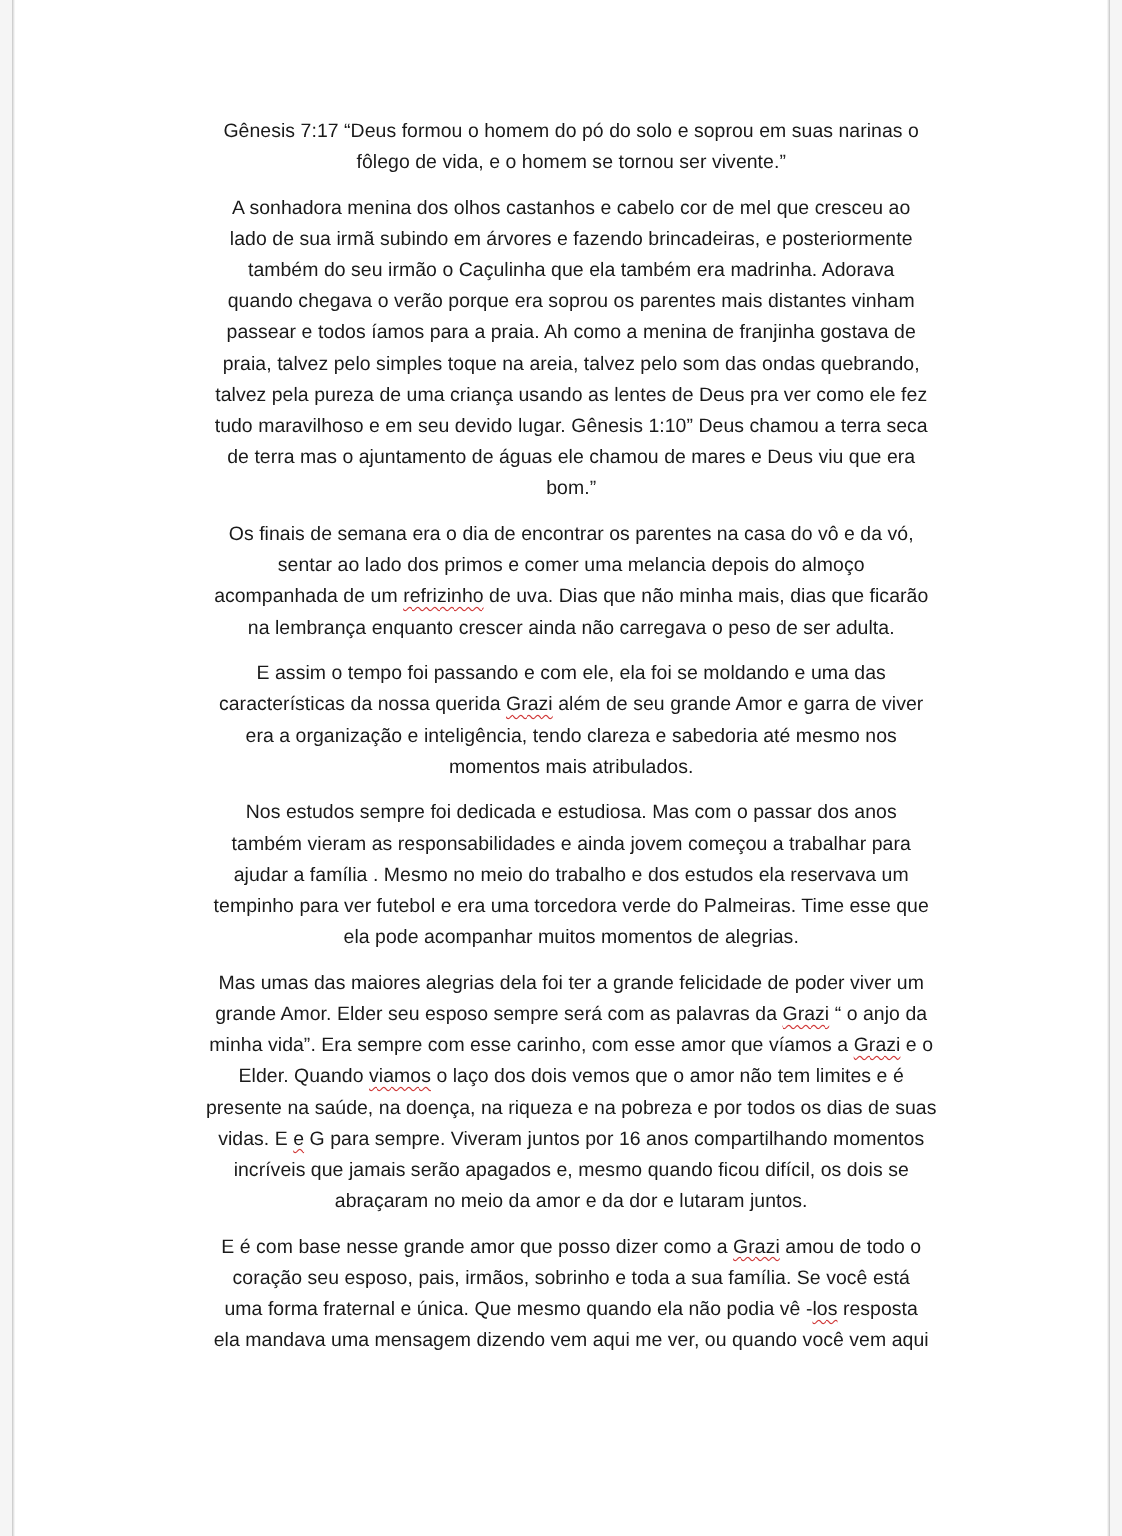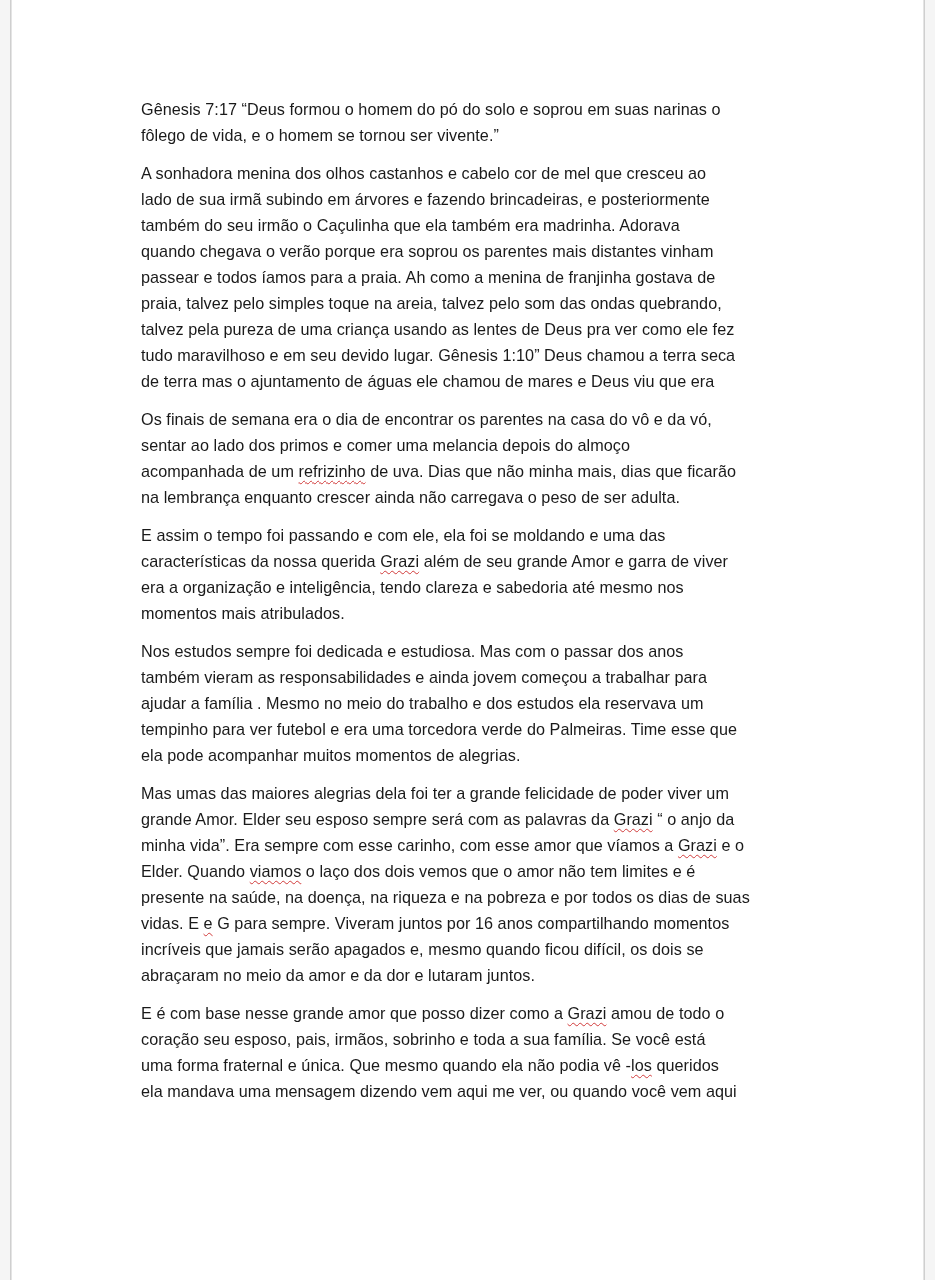--- a/index.html
+++ b/index.html
@@ -30,20 +30,21 @@
       left: 130px;
       top: 96px;
       width: 670px;
       color: #1a1a1a;
       font-size: 16.2px;
       line-height: 26px;
       letter-spacing: 0.05px;
     }
     .para {
       margin: 0 0 12px 0;
+      text-align: center;
     }
     .para .line {
       display: block;
       white-space: nowrap;
     }
     .spell {
       text-decoration: underline wavy #d13b3b;
       text-decoration-thickness: 1px;
       text-underline-offset: 3px;
     }
@@ -60,20 +61,21 @@
       <p class="para">
         <span class="line"><span>A sonhadora menina dos olhos castanhos e cabelo cor de mel que cresceu ao</span></span>
         <span class="line"><span>lado de sua irmã subindo em árvores e fazendo brincadeiras, e posteriormente</span></span>
         <span class="line"><span>também do seu irmão o Caçulinha que ela também era madrinha. Adorava</span></span>
         <span class="line"><span>quando chegava o verão porque era soprou os parentes mais distantes vinham</span></span>
         <span class="line"><span>passear e todos íamos para a praia. Ah como a menina de franjinha gostava de</span></span>
         <span class="line"><span>praia, talvez pelo simples toque na areia, talvez pelo som das ondas quebrando,</span></span>
         <span class="line"><span>talvez pela pureza de uma criança usando as lentes de Deus pra ver como ele fez</span></span>
         <span class="line"><span>tudo maravilhoso e em seu devido lugar. Gênesis 1:10” Deus chamou a terra seca</span></span>
         <span class="line"><span>de terra mas o ajuntamento de águas ele chamou de mares e Deus viu que era</span></span>
+        <span class="line"><span>bom.”</span></span>
       </p>
       <p class="para">
         <span class="line"><span>Os finais de semana era o dia de encontrar os parentes na casa do vô e da vó,</span></span>
         <span class="line"><span>sentar ao lado dos primos e comer uma melancia depois do almoço</span></span>
         <span class="line"><span>acompanhada de um </span><span class="spell">refrizinho</span><span> de uva. Dias que não minha mais, dias que ficarão</span></span>
         <span class="line"><span>na lembrança enquanto crescer ainda não carregava o peso de ser adulta.</span></span>
       </p>
       <p class="para">
         <span class="line"><span>E assim o tempo foi passando e com ele, ela foi se moldando e uma das</span></span>
         <span class="line"><span>características da nossa querida </span><span class="spell">Grazi</span><span> além de seu grande Amor e garra de viver</span></span>
@@ -93,17 +95,17 @@
         <span class="line"><span>minha vida”. Era sempre com esse carinho, com esse amor que víamos a </span><span class="spell">Grazi</span><span> e o</span></span>
         <span class="line"><span>Elder. Quando </span><span class="spell">viamos</span><span> o laço dos dois vemos que o amor não tem limites e é</span></span>
         <span class="line"><span>presente na saúde, na doença, na riqueza e na pobreza e por todos os dias de suas</span></span>
         <span class="line"><span>vidas. E </span><span class="spell">e</span><span> G para sempre. Viveram juntos por 16 anos compartilhando momentos</span></span>
         <span class="line"><span>incríveis que jamais serão apagados e, mesmo quando ficou difícil, os dois se</span></span>
         <span class="line"><span>abraçaram no meio da amor e da dor e lutaram juntos.</span></span>
       </p>
       <p class="para">
         <span class="line"><span>E é com base nesse grande amor que posso dizer como a </span><span class="spell">Grazi</span><span> amou de todo o</span></span>
         <span class="line"><span>coração seu esposo, pais, irmãos, sobrinho e toda a sua família. Se você está</span></span>
-        <span class="line"><span>uma forma fraternal e única. Que mesmo quando ela não podia vê -</span><span class="spell">los</span><span> queridos</span></span>
+        <span class="line"><span>uma forma fraternal e única. Que mesmo quando ela não podia vê -</span><span class="spell">los</span><span> resposta</span></span>
         <span class="line"><span>ela mandava uma mensagem dizendo vem aqui me ver, ou quando você vem aqui</span></span>
       </p>
     </div>
 </div>
 
 </body></html>

